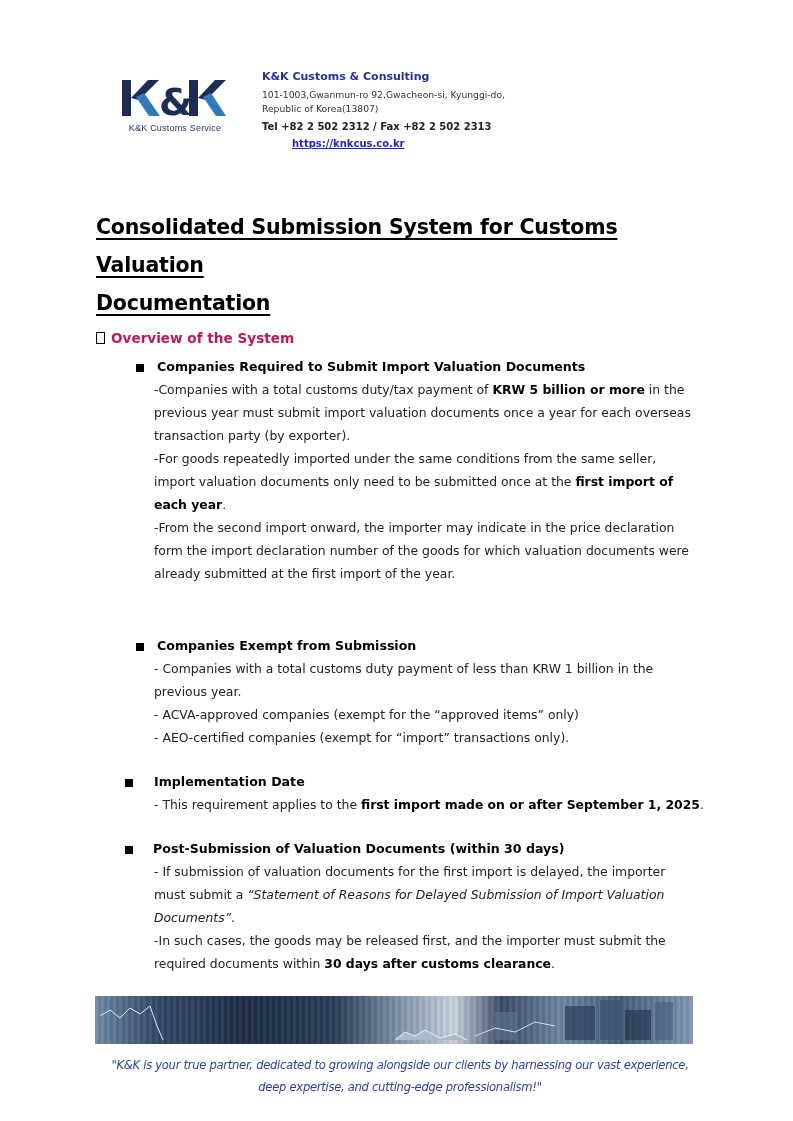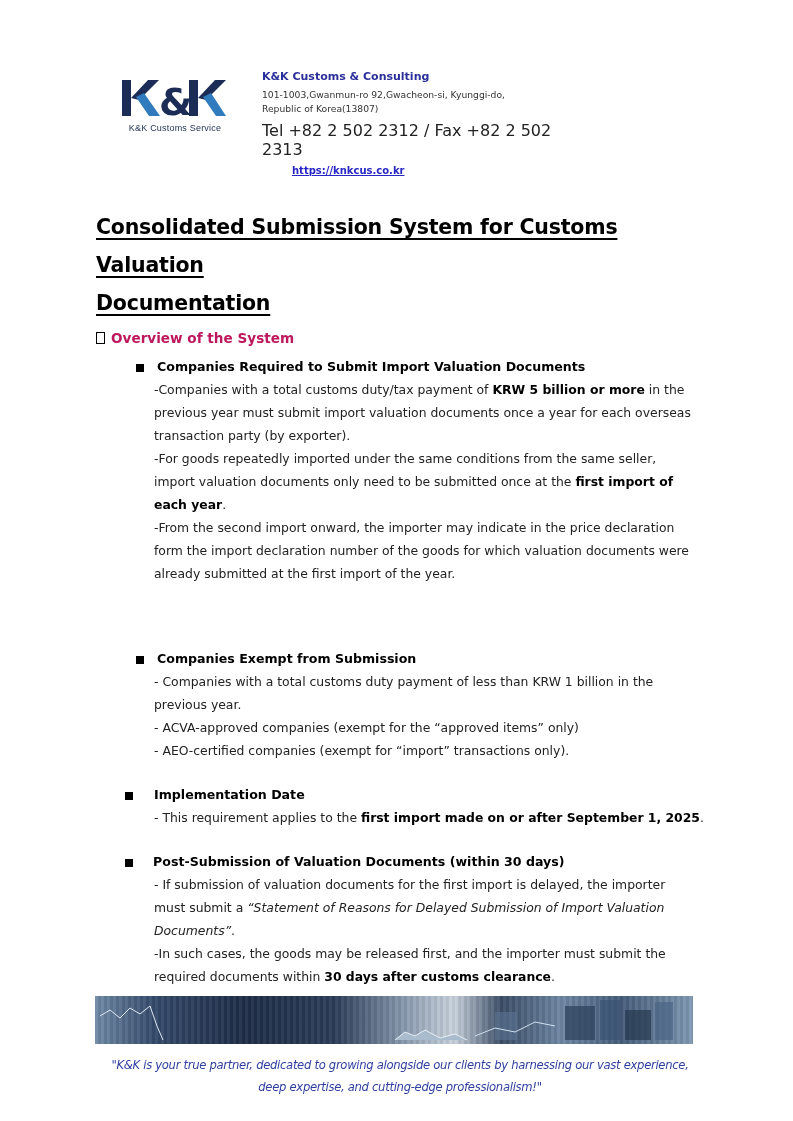--- a/index.html
+++ b/index.html
@@ -10,21 +10,21 @@
   .header { position: absolute; left: 120px; top: 70px; width: 460px; height: 85px; }
   .logo { position: absolute; left: 0; top: 8px; width: 110px; height: 60px; }
   .logo-mark { position: absolute; left: 2px; top: 0; width: 104px; height: 40px; }
   .logo-caption { position: absolute; left: 0; top: 45px; width: 110px; text-align: center;
                   font-family: "Liberation Sans", sans-serif; font-size: 9px; color: #1f2f52; letter-spacing: 0.2px; }
 
   .company { position: absolute; left: 142px; top: 0; width: 320px; }
   .company-name { font-family: "DejaVu Sans", sans-serif; font-weight: bold; font-size: 11px;
                   color: #2b2f9a; margin-bottom: 5px; }
   .company-addr { font-family: "DejaVu Sans", sans-serif; font-size: 9.2px; color: #333; line-height: 14px; }
-  .company-tel { font-family: "DejaVu Sans", sans-serif; font-weight: normal; font-size: 16px; color: #222; margin-top: 5px; }
+  .company-tel { font-family: "DejaVu Sans", sans-serif; font-weight: bold; font-size: 10px; color: #222; margin-top: 5px; }
   .company-url { font-family: "DejaVu Sans", sans-serif; font-weight: bold; font-size: 10px; color: #2626c4;
                  text-decoration: underline; display: inline-block; margin-top: 2px; padding-left: 30px; }
 
   
   .title { position: absolute; left: 96px; top: 208px; width: 600px;
            font-family: "DejaVu Sans", sans-serif; font-weight: bold; font-size: 20.5px;
            line-height: 38px; color: #000; letter-spacing: -0.2px; }
   .title span { text-decoration: underline; text-decoration-thickness: 2px; text-underline-offset: 4px; }
 
   
@@ -96,21 +96,21 @@
       <span class="bullet" style="left:40px;"></span>
       <span>Companies Required to Submit Import Valuation Documents</span>
     </div>
     <div class="sec-body" style="padding-left:58px; width:545px;">
       <p><span>-Companies with a total customs duty/tax payment of </span><b>KRW 5 billion or more</b><span> in the previous year must submit import valuation documents once a year for each overseas transaction party (by exporter).</span></p>
       <p><span>-For goods repeatedly imported under the same conditions from the same seller, import valuation documents only need to be submitted once at the </span><b>first import of each year</b><span>.</span></p>
       <p>-From the second import onward, the importer may indicate in the price declaration form the import declaration number of the goods for which valuation documents were already submitted at the first import of the year.</p>
     </div>
   </div>
 
-  <div class="section" style="margin-top:63px;">
+  <div class="section" style="margin-top:50px;">
     <div class="sec-head" style="padding-left:61px;">
       <span class="bullet" style="left:40px;"></span>
       <span>Companies Exempt from Submission</span>
     </div>
     <div class="sec-body" style="padding-left:58px; width:510px;">
       <p>- Companies with a total customs duty payment of less than KRW 1 billion in the previous year.</p>
       <p>- ACVA-approved companies (exempt for the “approved items” only)</p>
       <p>- AEO-certified companies (exempt for “import” transactions only).</p>
     </div>
   </div>

